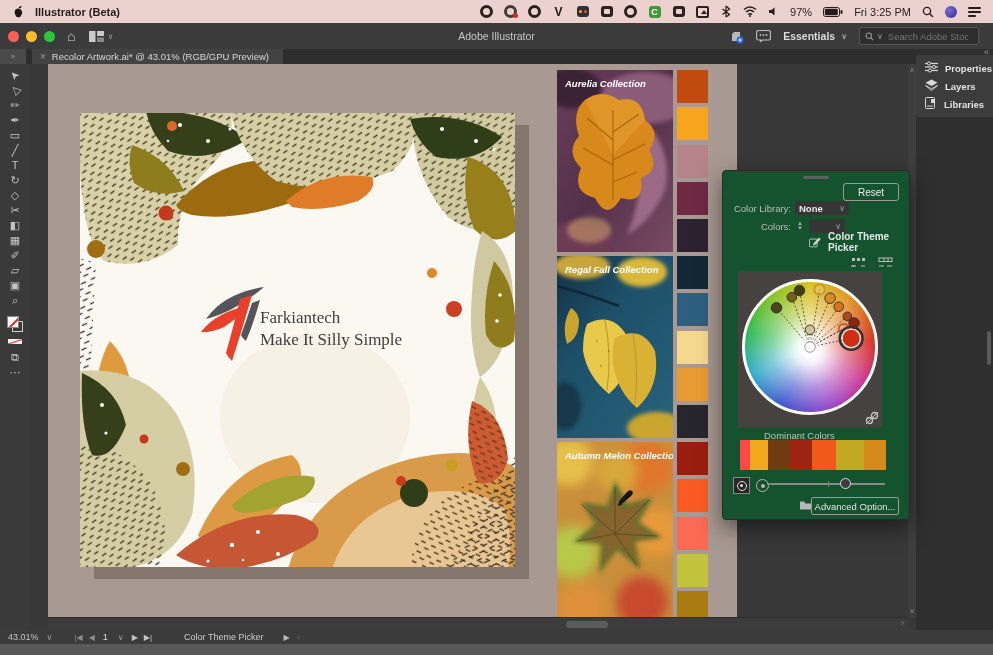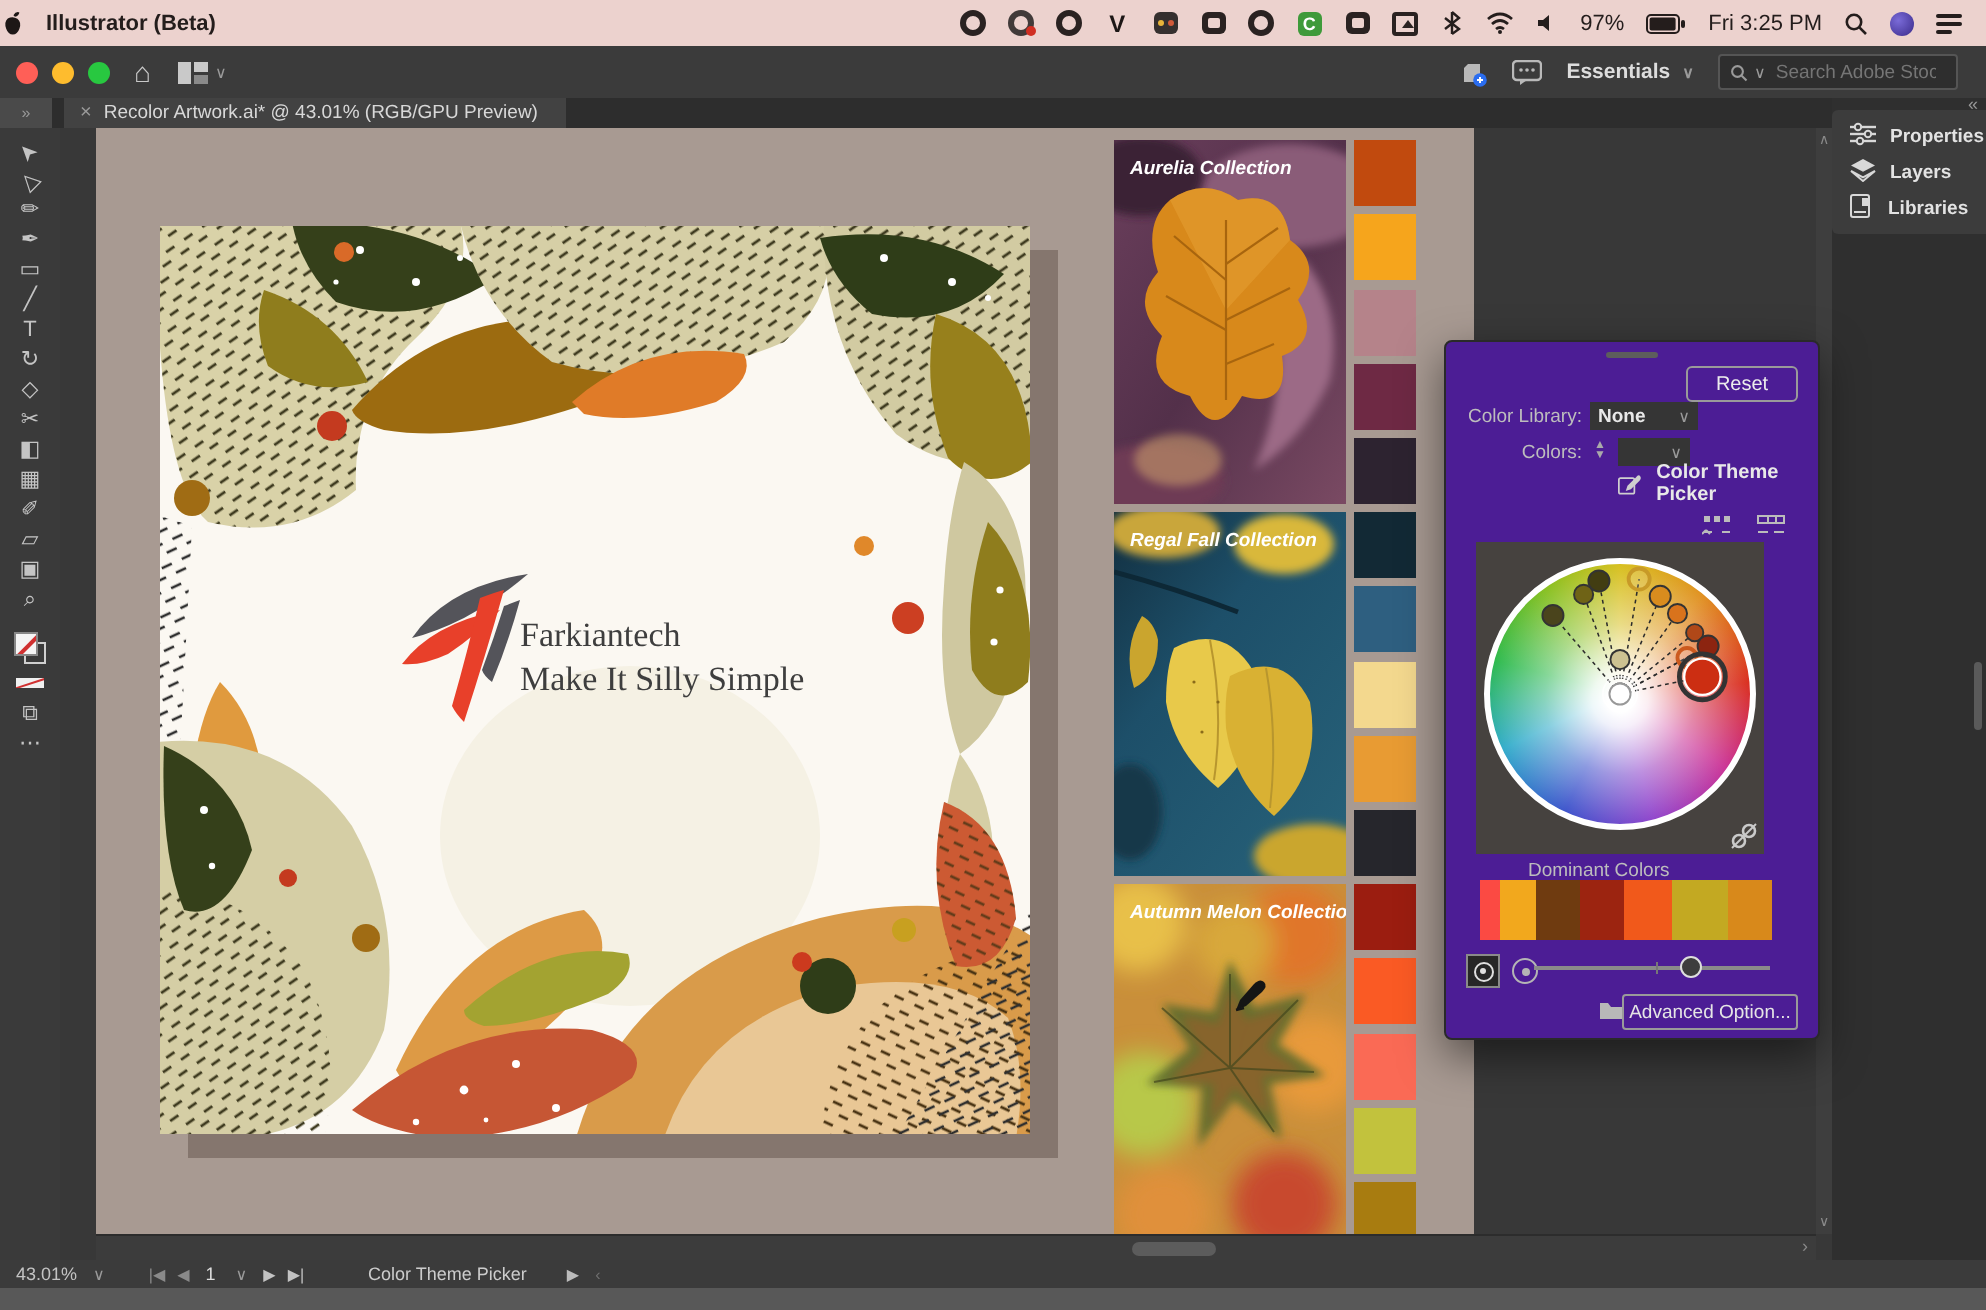--- a/index.html
+++ b/index.html
@@ -2,21 +2,21 @@
 <html><head>
 <meta charset="utf-8">
 <style>
   html,body{margin:0;padding:0;}
   body{width:993px;height:655px;position:relative;overflow:hidden;background:#585858;
        font-family:"Liberation Sans",sans-serif;-webkit-font-smoothing:antialiased;}
   .abs{position:absolute;}
   
   .menubar{left:0;top:0;width:993px;height:23px;background:#ecd2ce;color:#241d1c;
            display:flex;align-items:center;font-size:11px;}
-  .mb-left{display:flex;align-items:center;gap:2px;}
+  .mb-left{display:flex;align-items:center;gap:2px;padding-left:12px;}
   .mb-appname{font-weight:bold;margin:0 6px 0 8px;}
   .mb-item{padding:0 9px;}
   .mb-right{margin-left:auto;display:flex;align-items:center;gap:11px;padding-right:12px;}
   .mb-ico{width:13px;height:13px;display:flex;align-items:center;justify-content:center;font-size:9px;font-weight:bold;}
   .k-ring{border:3px solid #2a2221;border-radius:50%;width:7px;height:7px;}
   .k-ring-badge{border:3px solid #413a39;border-radius:50%;width:7px;height:7px;position:relative;}
   .k-ring-badge:after{content:"";position:absolute;right:-4px;bottom:-3px;width:5px;height:5px;border-radius:50%;background:#d02e22;}
   .k-square{background:#2a2221;border-radius:3px;width:12px;height:11px;position:relative;}
   .k-square:after{content:"";position:absolute;left:3px;top:3px;width:6px;height:5px;background:#ecd2ce;border-radius:1px;}
   .k-dots{background:#35302f;border-radius:3px;width:12px;height:11px;position:relative;}
@@ -65,21 +65,21 @@
   .hthumb{position:absolute;left:518px;top:3px;width:42px;height:7px;border-radius:4px;background:#5c5c5c;}
   .hsarrow{position:absolute;right:4px;top:0px;color:#8a8a8a;font-size:9px;}
   .vscroll{left:908px;top:64px;width:8px;height:553px;background:#3e3e3e;color:#8a8a8a;font-size:7px;text-align:center;}
   
   .rightdock{left:916px;top:49px;width:77px;height:581px;background:#2f2f2f;}
   .dockpanel{position:absolute;left:0px;top:6px;width:77px;background:#3c3c3c;border-radius:3px 0 0 3px;padding:4px 0;text-align:right;}
   .dockitem{display:flex;align-items:center;gap:7px;height:18px;padding-left:9px;color:#e3e3e3;font-size:9.5px;font-weight:bold;}
   .dockcollapse{position:absolute;right:4px;top:-2px;color:#9a9a9a;font-size:9px;}
   .dockpill{position:absolute;right:2px;top:282px;width:4px;height:34px;border-radius:2px;background:#5a5a5a;}
   
-  .dialog{left:722px;top:170px;width:186px;height:348px;background:#4c1d95;border:1px solid #2a2a2a;border-radius:4px;
+  .dialog{left:722px;top:170px;width:186px;height:348px;background:#14532d;border:1px solid #2a2a2a;border-radius:4px;
           box-shadow:0 8px 22px rgba(0,0,0,.5);color:#cfcfcf;font-size:9.5px;}
   .handle{position:absolute;left:80px;top:5px;width:26px;height:3px;border-radius:2px;background:#5d5d5d;}
   .resetbtn{position:absolute;right:10px;top:12px;width:54px;height:16px;border:1px solid #9a9a9a;border-radius:3px;
             display:flex;align-items:center;justify-content:center;color:#ececec;font-size:10px;}
   .row-label{position:absolute;text-align:right;width:66px;left:2px;color:#bdbdbd;}
   .dd{position:absolute;height:14px;background:#353535;display:flex;align-items:center;justify-content:space-between;
       padding:0 4px;color:#e8e8e8;}
   .chev{color:#9a9a9a;font-size:8px;}
   .stepper{position:absolute;width:10px;height:14px;display:flex;flex-direction:column;align-items:center;justify-content:center;color:#aaa;font-size:6px;line-height:5px;}
   .ctp{position:absolute;left:86px;top:60px;display:flex;align-items:center;gap:7px;color:#e8e8e8;font-weight:bold;font-size:10px;}
@@ -193,20 +193,21 @@
   <span class="tl" style="background:#28c840;margin-left:7px;"></span>
   <span class="home">⌂</span>
   <span class="arrange">
     <svg width="15" height="11" viewBox="0 0 15 11">
       <rect x="0" y="0" width="6.5" height="11" fill="#c9c9c9"></rect>
         <rect x="8" y="0" width="7" height="5" fill="#c9c9c9"></rect>
         <rect x="8" y="6.5" width="7" height="4.5" fill="#8a8a8a"></rect>
     </svg>
     <span class="chev">∨</span>
   </span>
+  <div class="titletext">Adobe Illustrator</div>
   <div class="tb-right">
     <svg width="15" height="15" viewBox="0 0 15 15">
       <path d="M5,3 h6 v9 h-8 v-7 z" fill="#b9b9b9"></path>
         <circle cx="11" cy="11" r="3.4" fill="#2a6df0"></circle>
         <path d="M11,9.5 v3 M9.5,11 h3" stroke="#fff" stroke-width="1"></path>
     </svg>
     <svg width="15" height="13" viewBox="0 0 15 13">
       <rect x="0.5" y="0.5" width="14" height="9.5" rx="2" fill="none" stroke="#b9b9b9" stroke-width="1.2"></rect>
       <path d="M4,10 L4,12.5 L7.5,10" fill="#b9b9b9"></path>
       <circle cx="4.5" cy="5" r="0.9" fill="#b9b9b9"></circle>

